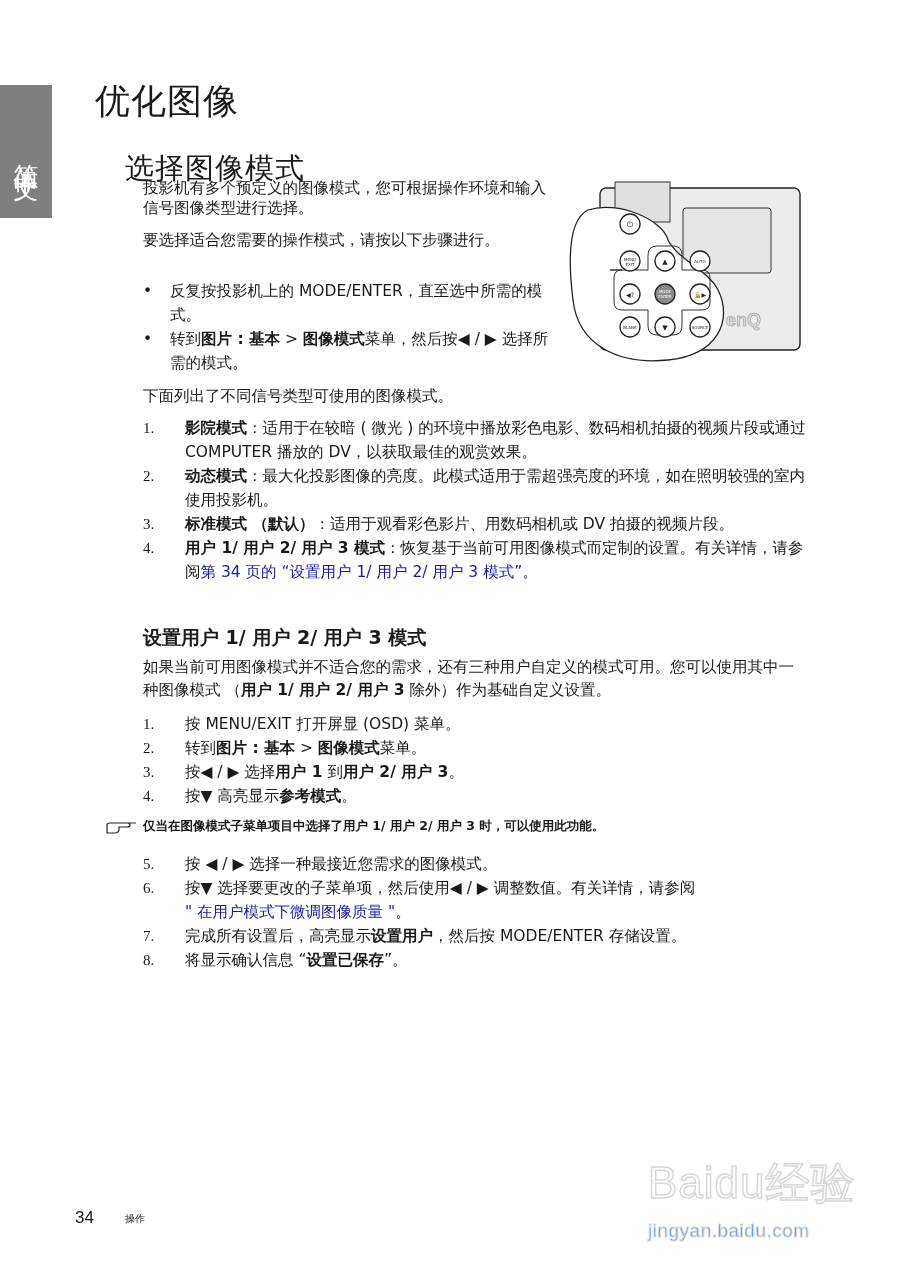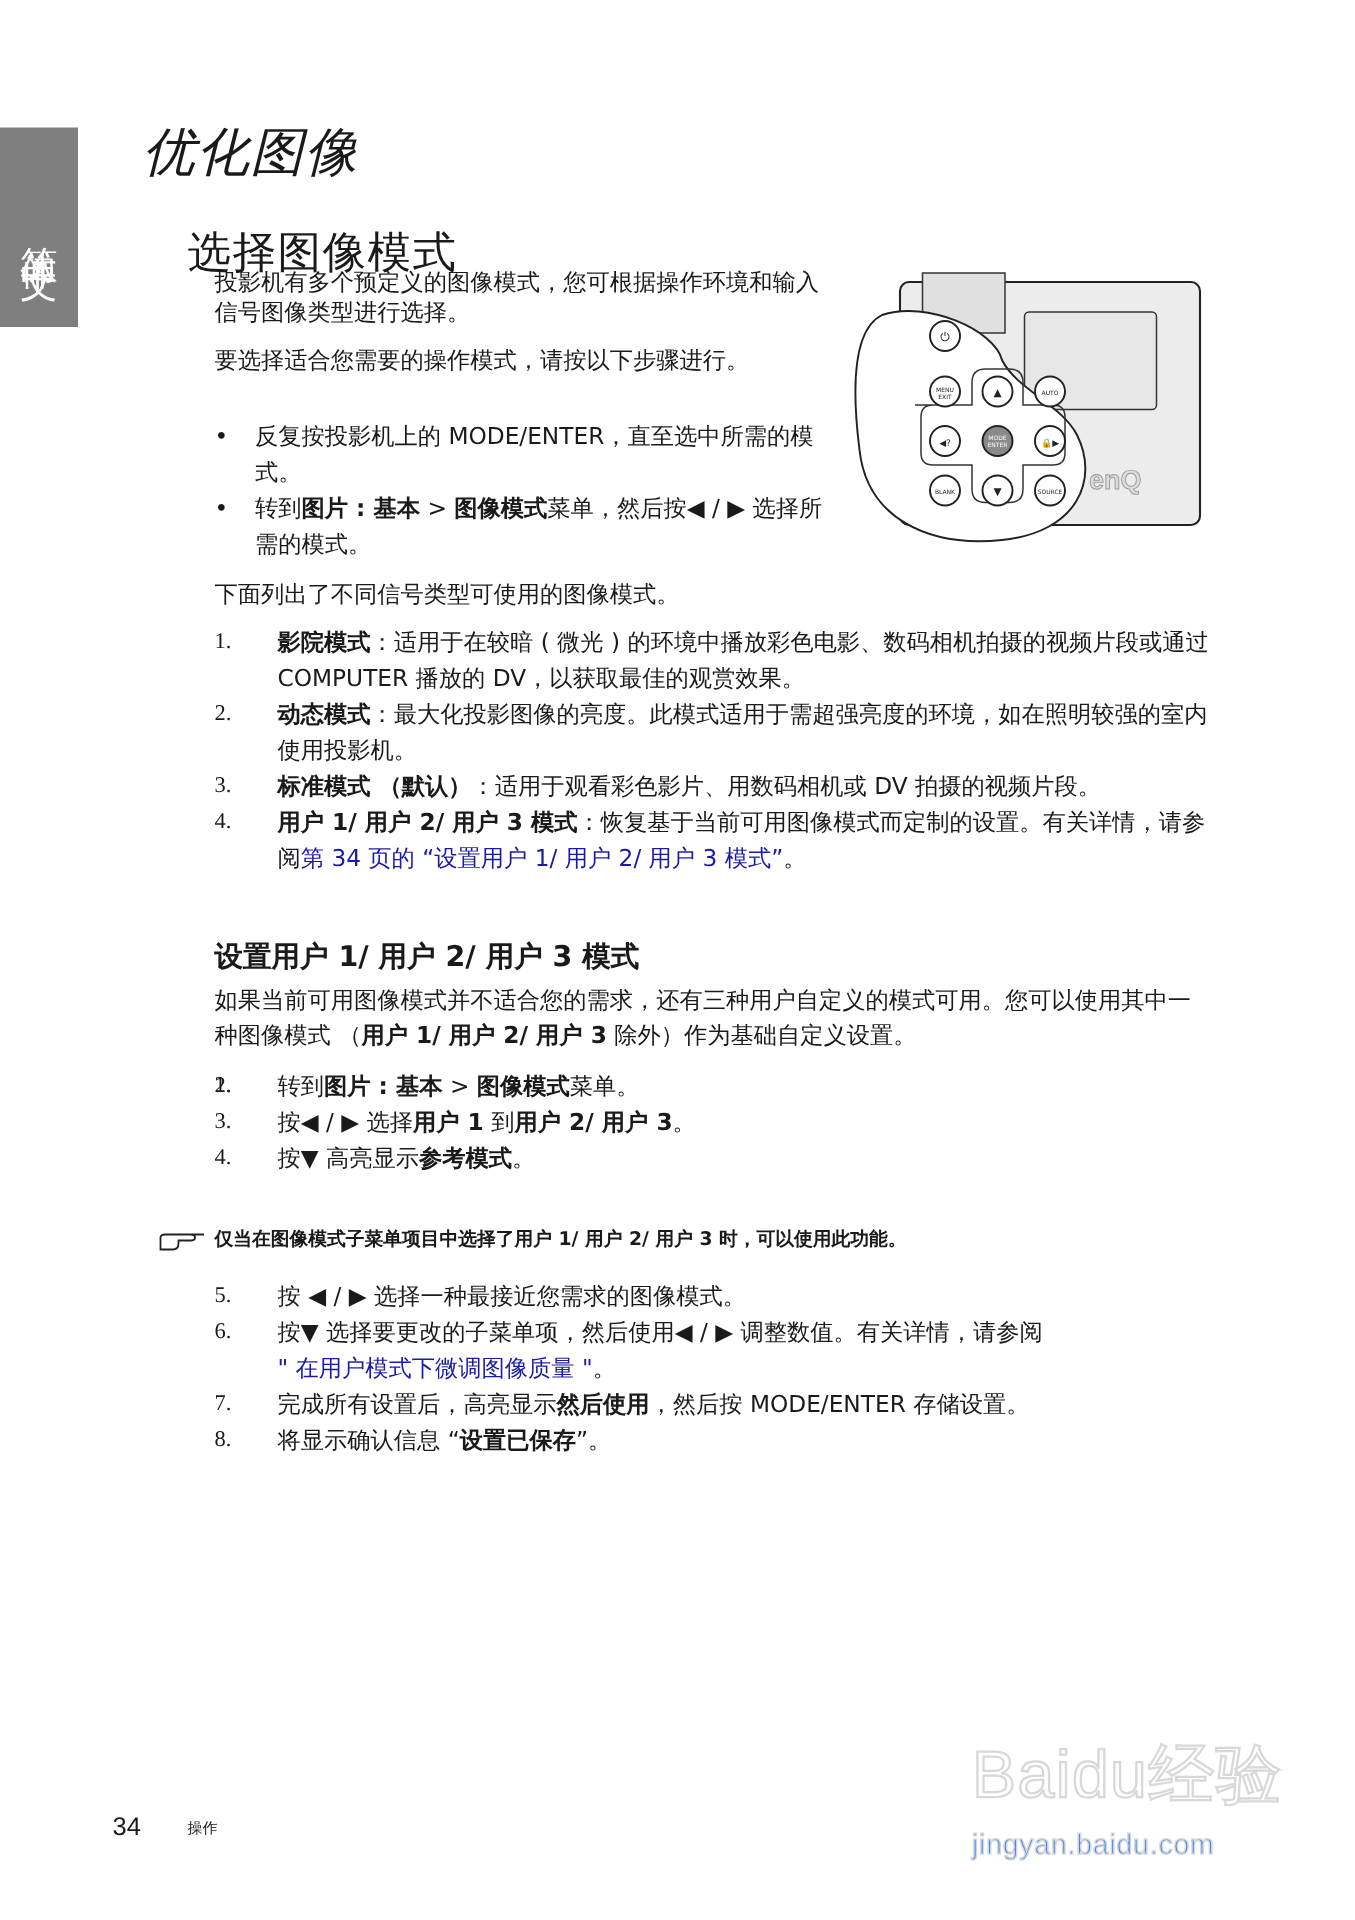--- a/index.html
+++ b/index.html
@@ -9,21 +9,21 @@
   }
   .side-tab {
     position: absolute; left: 0; top: 85px; width: 52px; height: 133px;
     background: #7f7f7f; color: #ffffff;
     display: flex; align-items: center; justify-content: center;
   }
   .side-tab span {
     writing-mode: vertical-rl; font-size: 25px; letter-spacing: 4px;
     font-family: "DejaVu Sans", sans-serif;
   }
-  .h1 { position: absolute; left: 95px; top: 78px; font-size: 35px; font-weight: normal; margin: 0; letter-spacing: 1px; font-style: italic; }
+  .h1 { position: absolute; left: 95px; top: 78px; font-size: 35px; font-weight: normal; margin: 0; letter-spacing: 1px; }
   .h2 { position: absolute; left: 113px; top: 137px; font-size: 29px; font-weight: normal; margin: 12px; letter-spacing: 1px; }
   .para { position: absolute; font-size: 15.5px; line-height: 20px; margin: 0; }
   b { font-weight: bold; }
   .bullet-row { position: absolute; left: 143px; font-size: 15.5px; line-height: 24px; }
   .bullet-row .dot { position: absolute; left: 0; top: 0; }
   .bullet-row .txt { position: absolute; left: 27px; top: 0; width: 380px; }
   .list { position: absolute; left: 143px; width: 670px; font-size: 15.5px; }
   .li { position: relative; padding-left: 42px; line-height: 24px; margin-bottom: 0; }
   .li .num { position: absolute; left: 0; top: 0; font-family: "Liberation Serif", serif; font-size: 15px; }
   .link { color: #1a1aa6; }
@@ -117,20 +117,21 @@
   </div>
 </div>
 
 <h3 class="h3">设置用户 1/ 用户 2/ 用户 3 模式</h3>
 
 <p class="para" style="left:143px; top:656px; width:665px; line-height:23px;"><span>如果当前可用图像模式并不适合您的需求，还有三种用户自定义的模式可用。您可以使用其中一种图像模式 （</span><b>用户 1/ 用户 2/ 用户 3</b><span> 除外）作为基础自定义设置。</span></p>
 
 <div class="list" style="top:712px;">
   <div class="li">
     <span class="num">1.</span>
+    <span>按 MENU/EXIT 打开屏显 (OSD) 菜单。</span>
   </div>
   <div class="li">
     <span class="num">2.</span>
     <span>转到</span><b>图片 : 基本</b><span> &gt; </span><b>图像模式</b><span>菜单。</span>
   </div>
   <div class="li">
     <span class="num">3.</span>
     <span>按◀ / ▶ 选择</span><b>用户 1</b><span> 到</span><b>用户 2/ 用户 3</b><span>。</span>
   </div>
   <div class="li">
@@ -150,21 +151,21 @@
   <div class="li">
     <span class="num">5.</span>
     <span>按 ◀ / ▶ 选择一种最接近您需求的图像模式。</span>
   </div>
   <div class="li">
     <span class="num">6.</span>
     <span>按▼ 选择要更改的子菜单项，然后使用◀ / ▶ 调整数值。有关详情，请参阅</span><br><a class="link">" 在用户模式下微调图像质量 "</a><span>。</span>
   </div>
   <div class="li">
     <span class="num">7.</span>
-    <span>完成所有设置后，高亮显示</span><b>然后使用</b><span>，然后按 MODE/ENTER 存储设置。</span>
+    <span>完成所有设置后，高亮显示</span><b>设置用户</b><span>，然后按 MODE/ENTER 存储设置。</span>
   </div>
   <div class="li">
     <span class="num">8.</span>
     <span>将显示确认信息 “</span><b>设置已保存</b><span>”。</span>
   </div>
 </div>
 
 <div class="watermark">
   <span class="wm-logo">Baidu经验</span>
   <span class="wm-url">jingyan.baidu.com</span>

